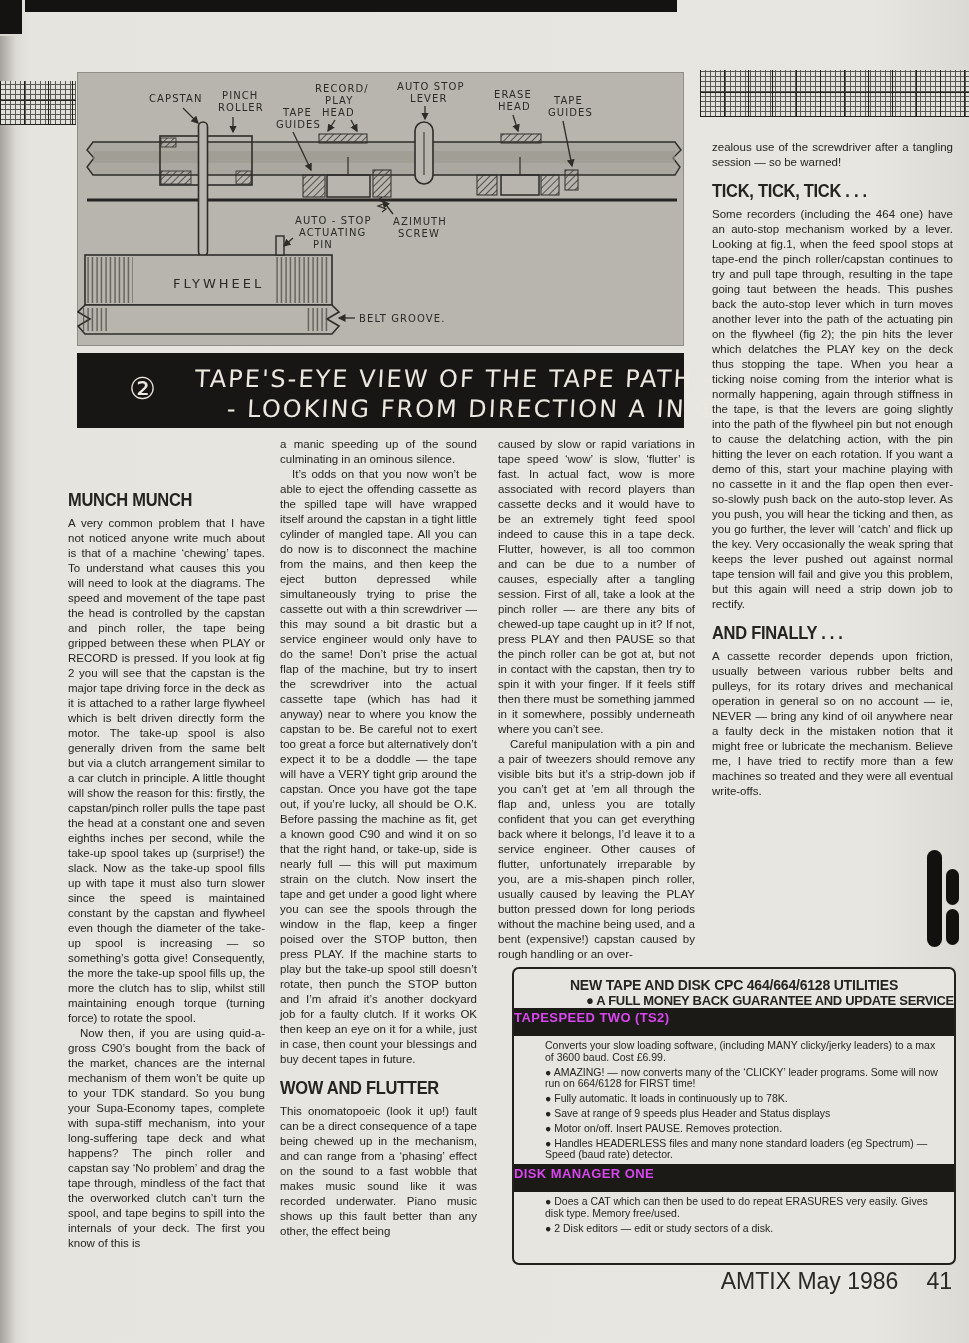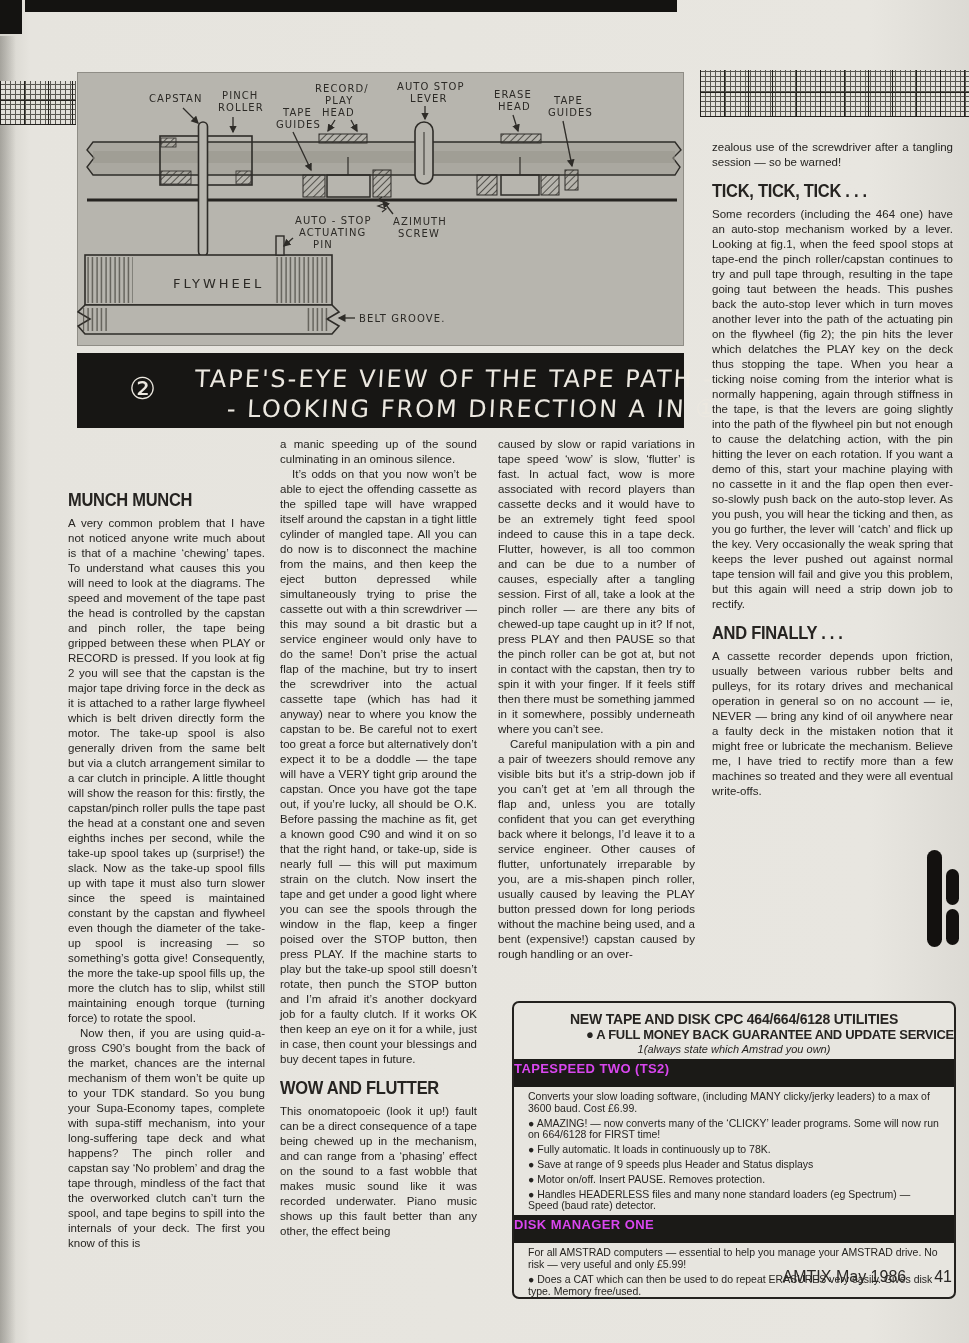--- a/index.html
+++ b/index.html
@@ -23,31 +23,31 @@
     color:#ece8e0;font-family:"DejaVu Sans",sans-serif;}
   .cap-num{position:absolute;left:52px;top:18px;font-size:30px;}
   .cap-l1{position:absolute;left:118px;top:12px;font-size:24px;letter-spacing:2px;transform:skewX(-3deg);white-space:nowrap;}
   .cap-l2{position:absolute;left:150px;top:42px;font-size:24px;letter-spacing:2px;transform:skewX(-3deg);white-space:nowrap;}
   .col{position:absolute;font-size:11.5px;line-height:15px;text-align:justify;}
   .col p{margin:0;}
   .col p.ind{text-indent:12px;}
   .head{font-weight:bold;font-size:17px;letter-spacing:-0.3px;margin:13px 0 9px 0;
     transform:scale(.97,1.12);transform-origin:left center;white-space:nowrap;}
   .head.first{margin-top:0;}
-  .ad{position:absolute;left:512px;top:1001px;width:440px;height:294px;border:2px solid #23211e;
+  .ad{position:absolute;left:512px;top:967px;width:440px;height:294px;border:2px solid #23211e;
     border-radius:7px;background:#e7e5df;overflow:hidden;}
   .ad-head{text-align:center;font-weight:bold;font-size:14px;padding-top:8px;letter-spacing:-0.2px;}
   .ad-sub{text-align:right;font-weight:bold;font-size:13px;letter-spacing:-0.3px;transform:scaleY(1.05);}
   .ad-note{text-align:center;font-style:italic;font-size:11px;margin:1px 0 4px 0;}
   .ad-bar{background:#1b1a17;color:#d946ef;text-align:left;font-weight:bold;font-size:13px;
     padding:2px 0 11px 0;letter-spacing:.4px;}
   .ad-body{padding:4px 12px 0 14px;font-size:10.5px;line-height:11.8px;}
-  .ad-body p{margin:0 0 3px 0;}
+  .ad-body p{margin:0 0 3px 17px;}
   .page-footer{position:absolute;left:660px;top:1268px;width:292px;display:flex;
-    justify-content:flex-end;align-items:baseline;gap:28px;font-size:16px;color:#2a2825;}
+    justify-content:flex-end;align-items:baseline;gap:28px;font-size:23px;color:#2a2825;}
   .side-bar{position:absolute;background:#13110f;}
   .dlabel{font-family:"DejaVu Sans",sans-serif;font-size:10px;letter-spacing:1.1px;fill:#2c2a26;}
   .dlabel-lg{font-family:"DejaVu Sans",sans-serif;font-size:13px;letter-spacing:3px;fill:#2c2a26;}
 </style>
 </head>
 <body>
 
 <div class="page">
 
   <div class="edge-left"></div>
@@ -180,33 +180,31 @@
     <p>A cassette recorder depends upon friction, usually between various rubber belts and pulleys, for its rotary drives and mechanical operation in general so on no account — ie, NEVER — bring any kind of oil anywhere near a faulty deck in the mistaken notion that it might free or lubricate the mechanism. Believe me, I have tried to rectify more than a few machines so treated and they were all eventual write-offs.</p>
   </div>
 
   <div class="side-bar" style="left:927px;top:850px;width:15px;height:97px;border-radius:8px;"></div>
   <div class="side-bar" style="left:946px;top:869px;width:13px;height:36px;border-radius:7px;"></div>
   <div class="side-bar" style="left:946px;top:909px;width:13px;height:36px;border-radius:7px;"></div>
 
   <div class="ad">
     <div class="ad-head">NEW TAPE AND DISK CPC 464/664/6128 UTILITIES</div>
     <div class="ad-sub">● A FULL MONEY BACK GUARANTEE AND UPDATE SERVICE</div>
-    <div class="ad-note">1(always state which Amstrad you own)</div>
     <div class="ad-bar">TAPESPEED TWO (TS2)</div>
     <div class="ad-body">
       <p>Converts your slow loading software, (including MANY clicky/jerky leaders) to a max of 3600 baud. Cost £6.99.</p>
       <p>● AMAZING! — now converts many of the ‘CLICKY’ leader programs. Some will now run on 664/6128 for FIRST time!</p>
       <p>● Fully automatic. It loads in continuously up to 78K.</p>
       <p>● Save at range of 9 speeds plus Header and Status displays</p>
       <p>● Motor on/off. Insert PAUSE. Removes protection.</p>
       <p>● Handles HEADERLESS files and many none standard loaders (eg Spectrum) — Speed (baud rate) detector.</p>
     </div>
     <div class="ad-bar">DISK MANAGER ONE</div>
     <div class="ad-body">
-      <p>For all AMSTRAD computers — essential to help you manage your AMSTRAD drive. No risk — very useful and only £5.99!</p>
       <p>● Does a CAT which can then be used to do repeat ERASURES very easily. Gives disk type. Memory free/used.</p>
       <p>● 2 Disk editors — edit or study sectors of a disk.</p>
 
     </div>
 
   </div>
 
   <div class="page-footer">
     <span>AMTIX May 1986</span>
     <span>41</span>

